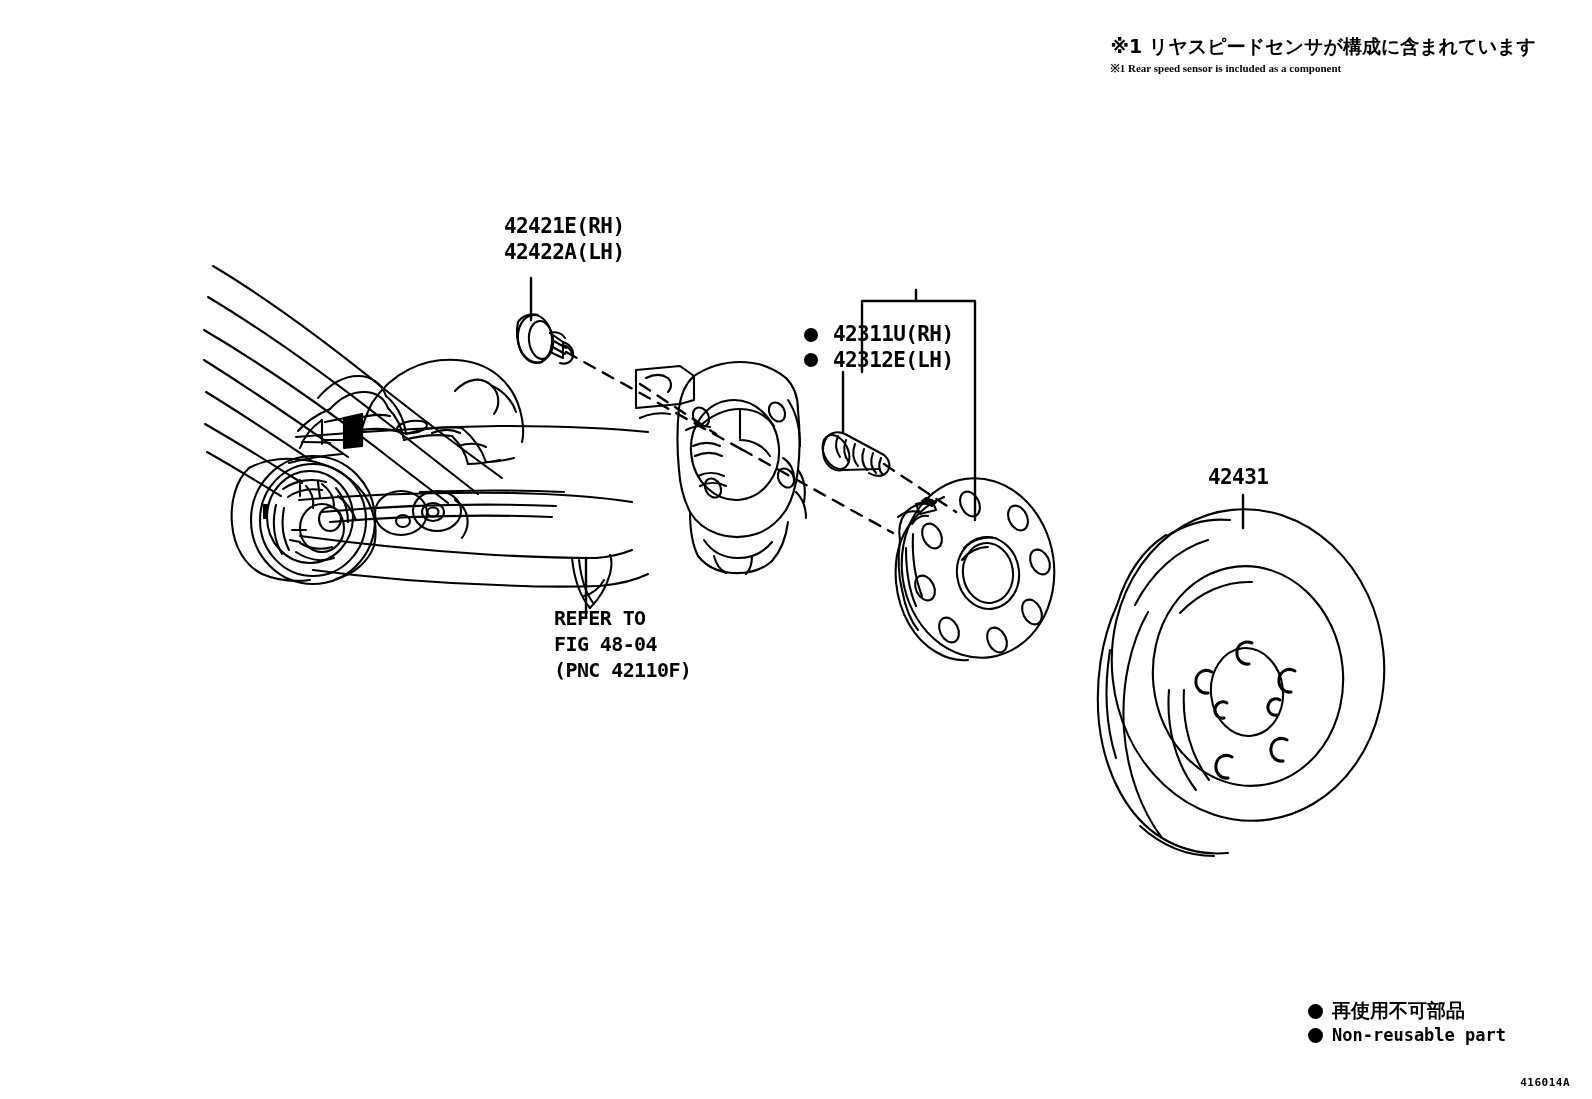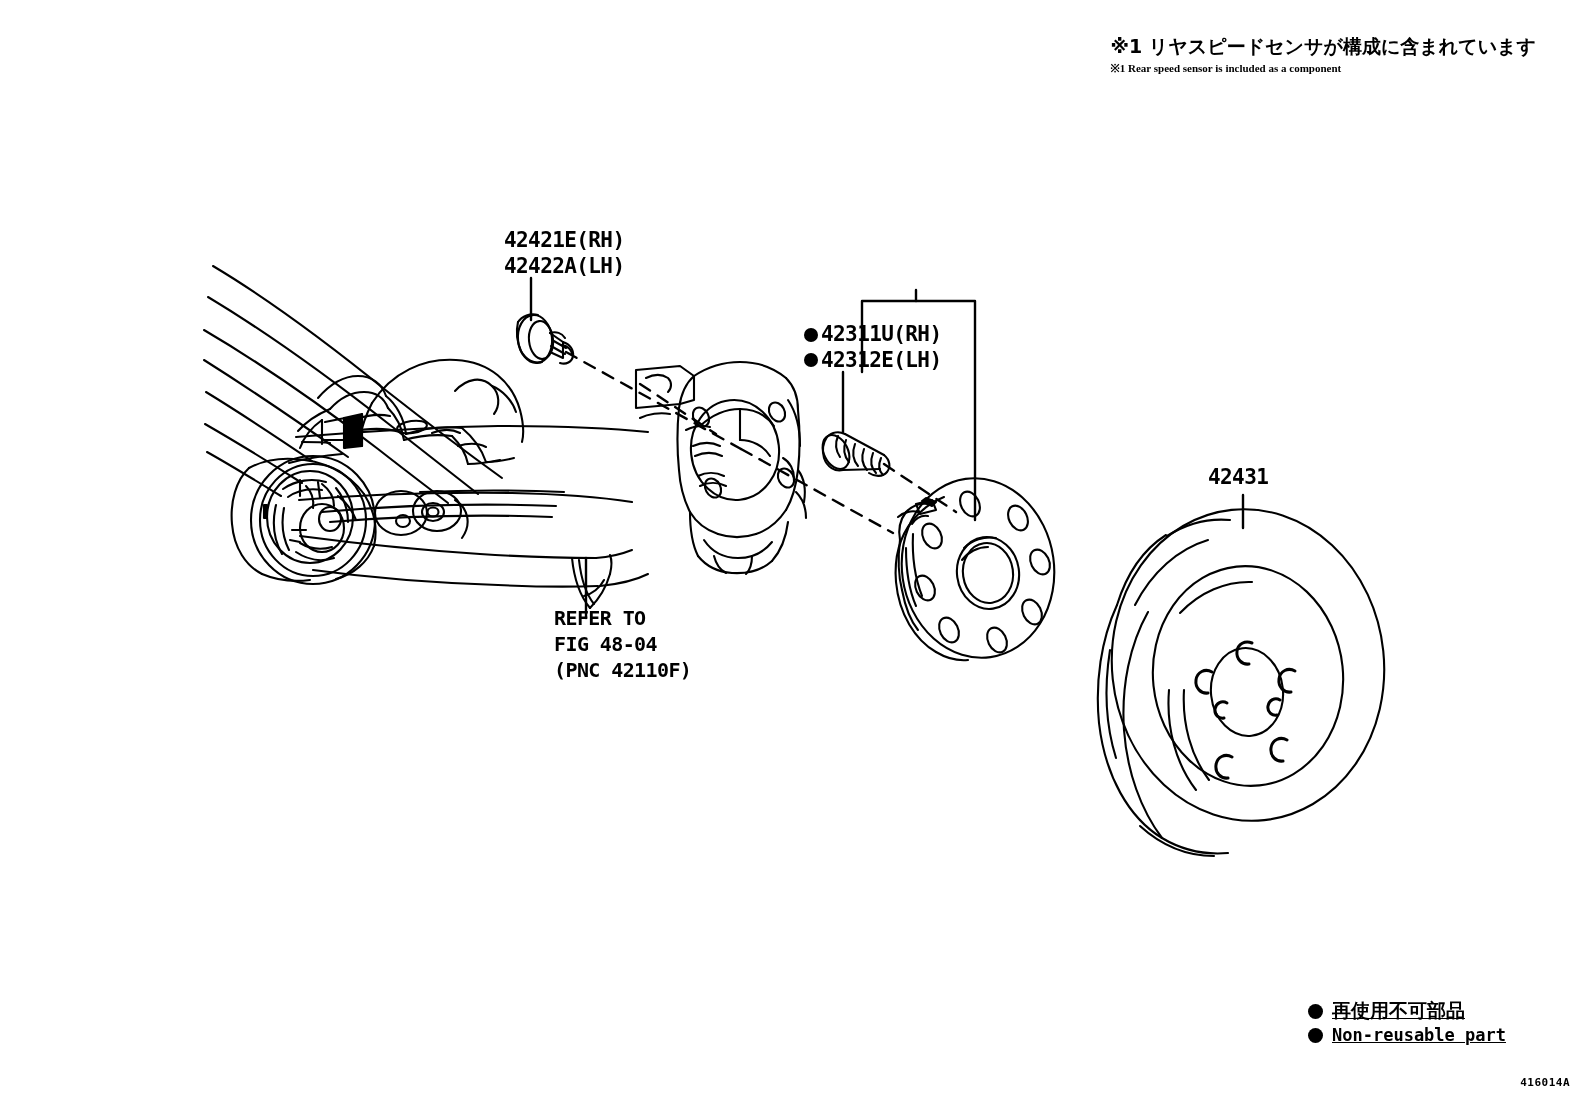--- a/index.html
+++ b/index.html
@@ -47,21 +47,20 @@
     position: absolute;
     right: 86px;
     bottom: 52px;
     line-height: 1.35;
     white-space: nowrap;
   }
   .legend-row {
     display: flex;
     align-items: center;
     gap: 9px;
-    text-decoration: underline;
   }
   .legend-dot {
     width: 15px;
     height: 15px;
     border-radius: 50%;
     background: #000;
     flex: 0 0 auto;
     display: inline-block;
   }
   .legend-jp {
@@ -91,36 +90,36 @@
     line-height: 1.22;
     white-space: nowrap;
     letter-spacing: -0.6px;
   }
   .callout .row {
     display: block;
   }
   .callout .withdot {
     display: flex;
     align-items: center;
-    gap: 3px;
+    gap: 15px;
   }
   .cdot {
     width: 14px;
     height: 14px;
     border-radius: 50%;
     background: #000;
     display: inline-block;
     flex: 0 0 auto;
   }
   .star {
     font-family: "DejaVu Sans", sans-serif;
     font-size: 18px;
     font-weight: 700;
   }
-  #c-42421 { left: 504px; top: 228px; }
+  #c-42421 { left: 504px; top: 214px; }
   #c-42450 { left: 856px; top: 238px; }
   #c-42311 { left: 804px; top: 322px; }
   #c-42431 { left: 1208px; top: 465px; }
   #c-refer { left: 554px; top: 605px; font-size: 20px; line-height: 1.30; }
   svg#art {
     position: absolute;
     left: 0; top: 0;
     width: 1592px;
     height: 1099px;
   }

